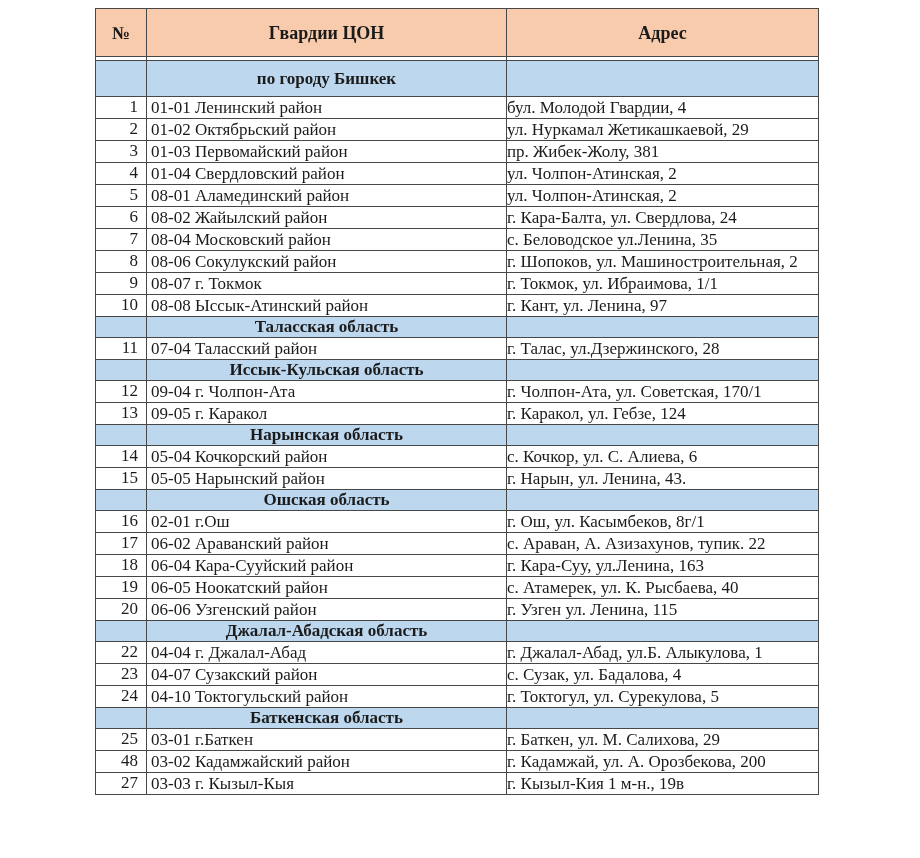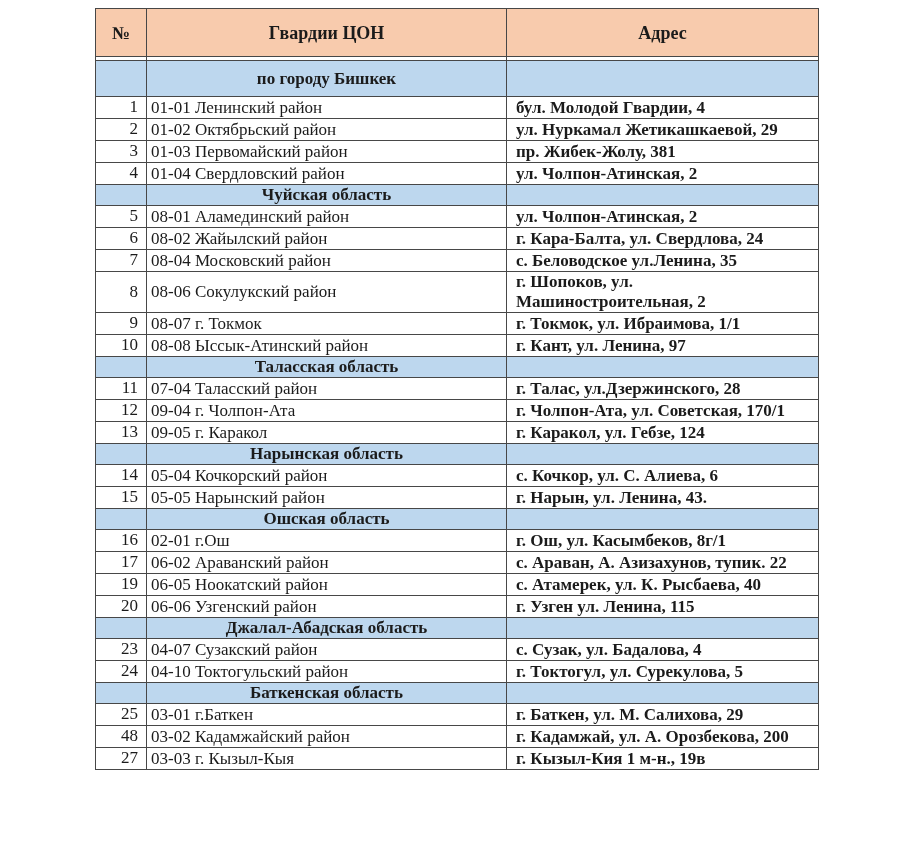--- a/index.html
+++ b/index.html
@@ -57,21 +57,21 @@
     height:21px;
     vertical-align:middle;
   }
   td.num{
     text-align:right;
     vertical-align:bottom;
     padding-right:8px;
     padding-bottom:1px;
   }
   td.name{padding-left:4px;}
-  td.addr{padding-left:9px;padding-right:12px;font-weight:bold;}
+  td.addr{padding-right:12px;}
 </style>
 </head>
 <body>
 
 <div class="page">
   <table class="con-table">
     <colgroup>
       <col style="width:51px">
       <col style="width:360px">
       <col style="width:312px">
@@ -107,25 +107,20 @@
         <tr class="data-row">
           <td class="num">3</td>
           <td class="name">01-03 Первомайский район</td>
           <td class="addr">пр. Жибек-Жолу, 381</td>
         </tr>
         <tr class="data-row">
           <td class="num">4</td>
           <td class="name">01-04 Свердловский район</td>
           <td class="addr">ул. Чолпон-Атинская, 2</td>
         </tr>
-        <tr class="section-row">
-          <td class="num"></td>
-          <td class="section-title">Чуйская область</td>
-          <td class="addr"></td>
-        </tr>
         <tr class="data-row">
           <td class="num">5</td>
           <td class="name">08-01 Аламединский район</td>
           <td class="addr">ул. Чолпон-Атинская, 2</td>
         </tr>
         <tr class="data-row">
           <td class="num">6</td>
           <td class="name">08-02 Жайылский район</td>
           <td class="addr">г. Кара-Балта, ул. Свердлова, 24</td>
         </tr>
@@ -152,20 +147,25 @@
         <tr class="section-row">
           <td class="num"></td>
           <td class="section-title">Таласская область</td>
           <td class="addr"></td>
         </tr>
         <tr class="data-row">
           <td class="num">11</td>
           <td class="name">07-04 Таласский район</td>
           <td class="addr">г. Талас, ул.Дзержинского, 28</td>
         </tr>
+        <tr class="section-row">
+          <td class="num"></td>
+          <td class="section-title">Иссык-Кульская область</td>
+          <td class="addr"></td>
+        </tr>
         <tr class="data-row">
           <td class="num">12</td>
           <td class="name">09-04 г. Чолпон-Ата</td>
           <td class="addr">г. Чолпон-Ата, ул. Советская, 170/1</td>
         </tr>
         <tr class="data-row">
           <td class="num">13</td>
           <td class="name">09-05 г. Каракол</td>
           <td class="addr">г. Каракол, ул. Гебзе, 124</td>
         </tr>
@@ -193,33 +193,43 @@
           <td class="num">16</td>
           <td class="name">02-01 г.Ош</td>
           <td class="addr">г. Ош, ул. Касымбеков,  8г/1</td>
         </tr>
         <tr class="data-row">
           <td class="num">17</td>
           <td class="name">06-02 Араванский район</td>
           <td class="addr">с. Араван, А. Азизахунов, тупик. 22</td>
         </tr>
         <tr class="data-row">
+          <td class="num">18</td>
+          <td class="name">06-04 Кара-Сууйский район</td>
+          <td class="addr">г. Кара-Суу, ул.Ленина, 163</td>
+        </tr>
+        <tr class="data-row">
           <td class="num">19</td>
           <td class="name">06-05 Ноокатский район</td>
           <td class="addr">с. Атамерек, ул. К. Рысбаева, 40</td>
         </tr>
         <tr class="data-row">
           <td class="num">20</td>
           <td class="name">06-06 Узгенский район</td>
           <td class="addr">г. Узген ул. Ленина, 115</td>
         </tr>
         <tr class="section-row">
           <td class="num"></td>
           <td class="section-title">Джалал-Абадская область</td>
           <td class="addr"></td>
+        </tr>
+        <tr class="data-row">
+          <td class="num">22</td>
+          <td class="name">04-04 г. Джалал-Абад</td>
+          <td class="addr">г. Джалал-Абад, ул.Б. Алыкулова, 1</td>
         </tr>
         <tr class="data-row">
           <td class="num">23</td>
           <td class="name">04-07 Сузакский район</td>
           <td class="addr">с. Сузак, ул. Бадалова, 4</td>
         </tr>
         <tr class="data-row">
           <td class="num">24</td>
           <td class="name">04-10 Токтогульский район</td>
           <td class="addr">г. Токтогул, ул. Сурекулова, 5</td>

